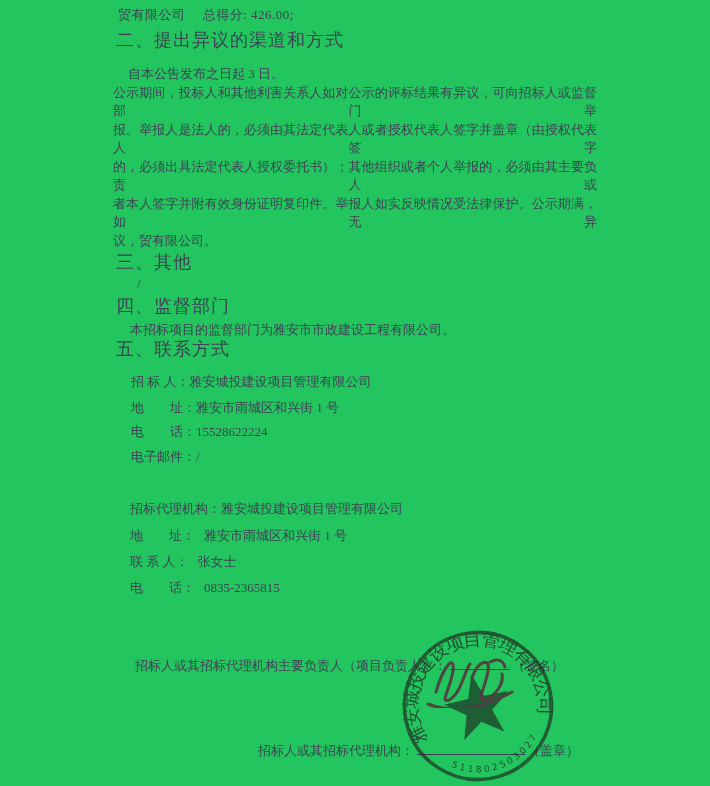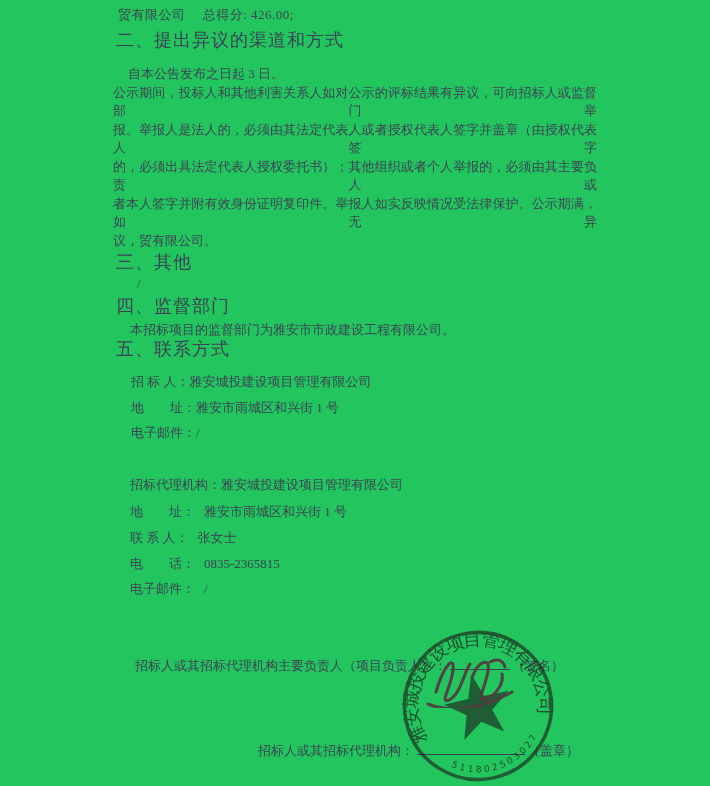--- a/index.html
+++ b/index.html
@@ -76,38 +76,38 @@
     <div class="s4-line">本招标项目的监督部门为雅安市市政建设工程有限公司。</div>
 
     <div class="heading h5">五、联系方式</div>
 
     <div class="contact-row cr1">
       <span class="lbl">招 标 人：</span><span class="val">雅安城投建设项目管理有限公司</span>
     </div>
     <div class="contact-row cr">
       <span class="lbl">地　　址：</span><span class="val">雅安市雨城区和兴街 1 号</span>
     </div>
+    <div class="contact-row cr4">
+      <span class="lbl">电　　话：</span><span class="val">15528622224</span>
+    </div>
     <div class="contact-row cr5">
       <span class="lbl">电子邮件：</span><span class="val">/</span>
     </div>
 
     <div class="agency-row ar1">
       <span class="lbl">招标代理机构：</span><span class="val0">雅安城投建设项目管理有限公司</span>
     </div>
     <div class="agency-row ar">
       <span class="lbl">地　　址：</span><span class="val">雅安市雨城区和兴街 1 号</span>
     </div>
     <div class="agency-row ar3">
       <span class="lbl">联 系 人：</span><span class="val">张女士</span>
     </div>
     <div class="agency-row ar4">
       <span class="lbl">电　　话：</span><span class="val">0835-2365815</span>
-    </div>
-    <div class="agency-row ar5">
-      <span class="lbl">电子邮件：</span><span class="val">/</span>
     </div>
   </div>
 
   <div class="bottom-line bl1">
     <span>招标人或其招标代理机构主要负责人（项目负责人）：</span><span class="uline uline1"></span><span>（签名）</span>
   </div>
 
   <div class="bottom-line bl2">
     <span>招标人或其招标代理机构：</span><span class="uline uline2"></span><span>（盖章）</span>
   </div>

